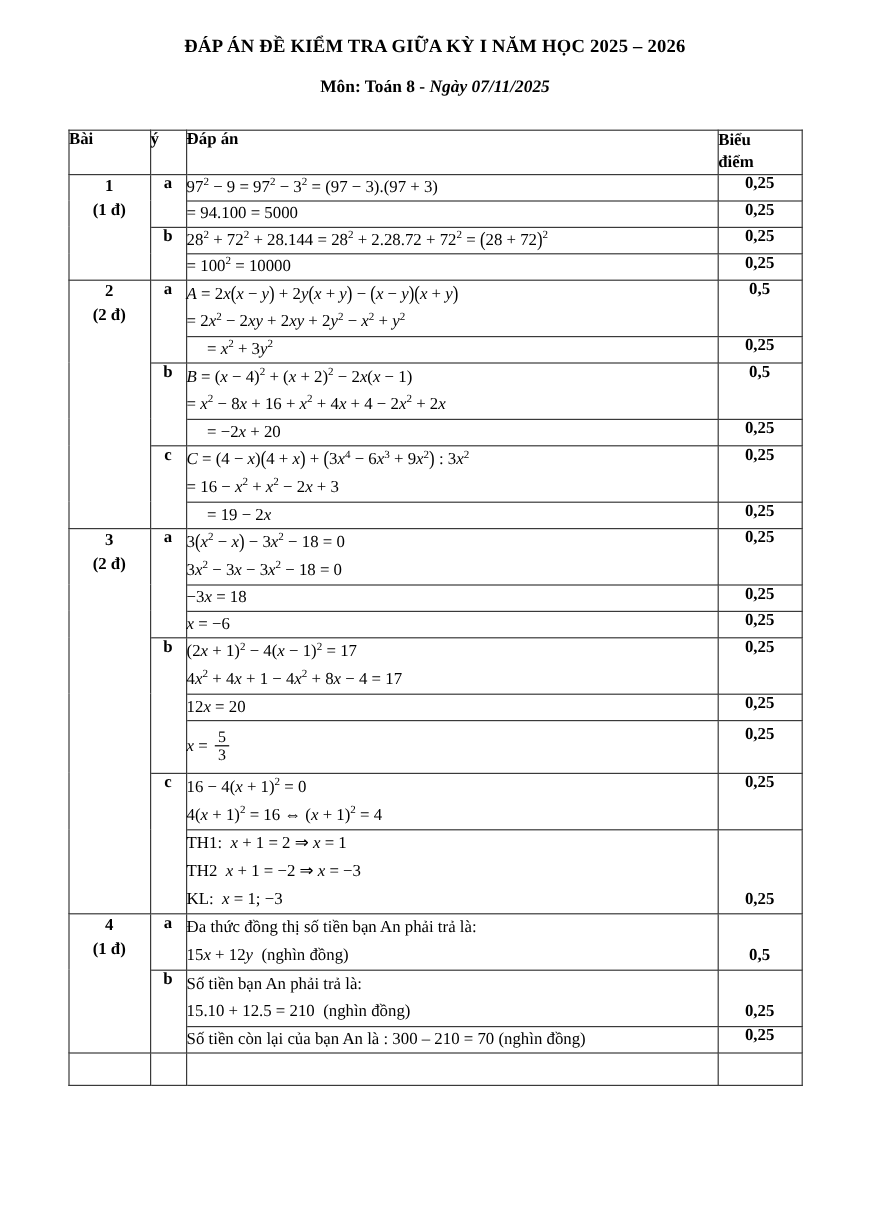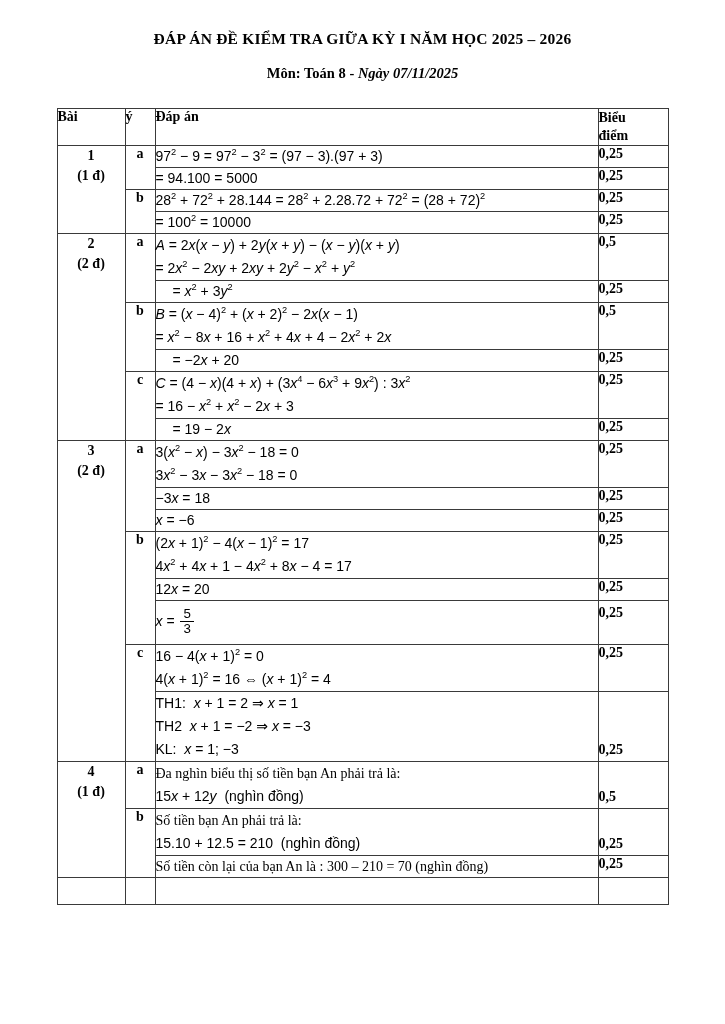--- a/index.html
+++ b/index.html
@@ -77,32 +77,32 @@
     text-align: center;
     font-weight: bold;
     font-size: 14.5px;
     padding-top: 4px;
   }
   td.ans {
     padding: 3px 6px 3px 8px;
     line-height: 1.5;
   }
   td.diem {
-    text-align: left;
+    text-align: center;
     font-weight: bold;
     font-size: 14px;
     padding-left: 7px;
     vertical-align: middle;
   }
   td.diem.top { vertical-align: top; padding-top: 4px; }
   td.empty { height: 26px; }
 
   
   .m {
-    font-family: Liberation Sans, sans-serif;
+    font-family: Liberation Serif, serif;
     white-space: nowrap;
   }
   .m i, .v {
     font-style: italic;
   }
   sup {
     font-size: 0.66em;
     vertical-align: super;
     line-height: 0;
   }
@@ -307,21 +307,21 @@
         <td class="diem" style="vertical-align:bottom;padding-bottom:3px;">0,25</td>
       </tr>
 
       <tr>
         <td class="bai" rowspan="3">
           <span>4</span><br>
           <span>(1 đ)</span>
         </td>
         <td class="yy" rowspan="1">a</td>
         <td class="ans">
-          <span class="line txt">Đa nghìn biểu thị số tiền bạn An phải trả là:</span>
+          <span class="line txt">Đa thức đồng thị số tiền bạn An phải trả là:</span>
           <span class="line m">15<i>x</i> + 12<i>y</i>&nbsp; <span class="txt" style="font-style:normal">(nghìn đồng)</span></span>
         </td>
         <td class="diem" style="vertical-align:bottom;padding-bottom:3px;">0,5</td>
       </tr>
       <tr>
         <td class="yy" rowspan="2">b</td>
         <td class="ans">
           <span class="line txt">Số tiền bạn An phải trả là:</span>
           <span class="line m">15.10 + 12.5 = 210&nbsp; <span class="txt">(nghìn đồng)</span></span>
         </td>

